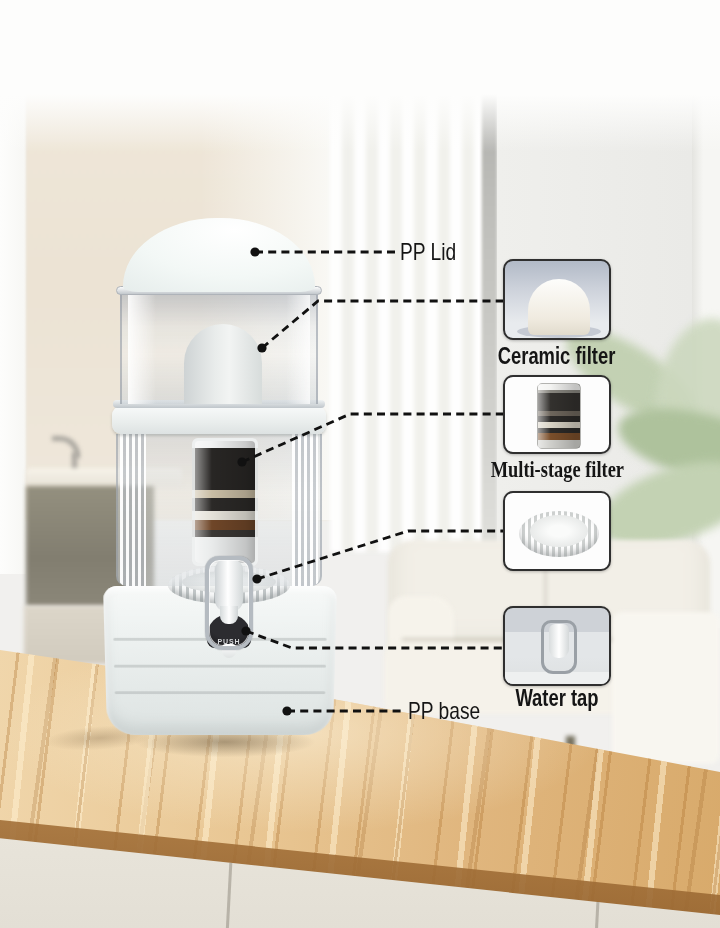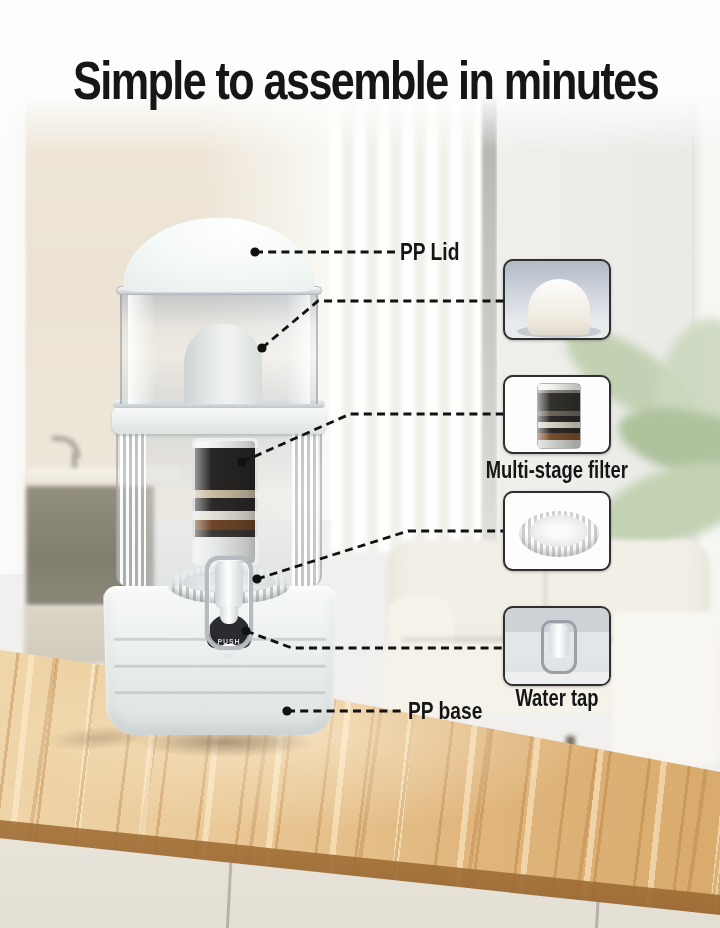--- a/index.html
+++ b/index.html
@@ -113,21 +113,21 @@
     background:linear-gradient(90deg,#cdd2d4,#ffffff 46%,#d2d7d8);}
   .tap-neck{left:220px;top:606px;width:18px;height:18px;border-radius:0 0 8px 8px;
     background:linear-gradient(90deg,#d5dadb,#fff 50%,#cfd4d5);}
   .spout{left:222px;top:644px;width:14px;height:14px;border-radius:4px 4px 7px 7px;
     background:linear-gradient(#fff,#dfe3e3);}
   .bracket{left:205px;top:556px;width:48px;height:94px;border:4px solid #b5bbc1;
     border-radius:14px 14px 18px 18px;box-shadow:inset 0 0 0 1px rgba(255,255,255,.7),0 0 1px rgba(60,65,70,.6);}
 
   
   .callouts{left:0;top:0;width:720px;height:928px;}
-  .lbl{color:#151515;font-weight:bold;font-size:24px;line-height:26px;}
+  .lbl{color:#151515;font-weight:normal;font-size:24px;line-height:26px;}
   .lbl-lid{left:400px;top:239px;}
   .lbl-base{left:408px;top:698px;}
   .thumb{left:503px;width:108px;border:2px solid #2f2f2f;border-radius:10px;background:#fdfdfd;overflow:hidden;
     box-shadow:0 1px 3px rgba(0,0,0,.25);}
   .t-ceramic{top:259px;height:81px;background:linear-gradient(180deg,#b2bac7 0%,#ccd1da 35%,#e8ebee 80%);}
   .tc-dome{left:23px;top:18px;width:62px;height:56px;border-radius:31px 31px 6px 6px;
     background:linear-gradient(180deg,#fdfdfb,#f0ebe0 70%,#e1dbcd);}
   .tc-foot{left:12px;top:64px;width:84px;height:13px;border-radius:50%;background:#c5cad3;}
   .t-multi{top:375px;height:79px;}
   .tm-cart{left:32px;top:6px;width:44px;height:66px;border-radius:5px;border:1px solid #b3b3b0;
@@ -141,21 +141,21 @@
     background:repeating-linear-gradient(90deg,#ffffff 0 3px,#cfd2d1 3px 6px);
     box-shadow:inset 0 -4px 6px rgba(130,136,138,.45);}
   .tms-top{left:11px;top:4px;width:58px;height:32px;border-radius:50%;
     background:radial-gradient(#fafbfa 25%,#e8eae9 70%,#d4d7d6);}
   .t-tap{top:606px;height:80px;background:linear-gradient(180deg,#ced2d7 0 32%,#e3e6e8 32% 65%,#dde0e1);}
   .tt-bracket{left:36px;top:12px;width:36px;height:54px;border:3px solid #9aa0a6;border-radius:10px 10px 12px 12px;}
   .tt-body{left:44px;top:16px;width:20px;height:34px;border-radius:6px 6px 9px 9px;
     background:linear-gradient(90deg,#d8dcdd,#fff 50%,#d4d8d9);}
   .tt-base{left:0;bottom:0;width:100%;height:12px;background:#eef0f0;}
   .t-label{left:466px;width:182px;text-align:center;color:#151515;font-weight:bold;font-size:23px;line-height:28px;}
-  .tl-0{top:342px;} .tl-1{top:456px;} .tl-2{top:572px;} .tl-3{top:684px;}
+  .tl-0{top:342px;} .tl-1{top:456px;font-family:Liberation Serif, serif;} .tl-2{top:572px;} .tl-3{top:684px;}
 
   
   .title{left:0;top:50px;width:720px;height:60px;line-height:60px;text-align:center;
     font-size:54px;font-weight:bold;letter-spacing:-2px;color:#161616;}
   .subtitle{left:0;top:114px;width:696px;height:28px;line-height:28px;text-align:center;
     font-size:21px;font-weight:bold;color:#1c1c1c;}
 </style>
 </head>
 <body>
 
@@ -246,34 +246,34 @@
     <g fill="#111111">
       <circle cx="255" cy="252" r="4.6"></circle>
       <circle cx="262" cy="348" r="4.6"></circle>
       <circle cx="242" cy="462" r="4.6"></circle>
       <circle cx="257" cy="579" r="4.6"></circle>
       <circle cx="246" cy="631" r="4.6"></circle>
       <circle cx="287" cy="711" r="4.6"></circle>
     </g>
   </svg>
 
-  <div class="title">
-    <span class="cond">Simple to assemble in minutes</span>
-  </div>
 
   <div class="lbl lbl-lid">
     <span class="cond-l">PP Lid</span>
   </div>
   <div class="lbl lbl-base">
     <span class="cond-l">PP base</span>
   </div>
 
   <div class="thumb t-ceramic">
     <div class="tc-foot"></div>
     <div class="tc-dome"></div>
+  </div>
+  <div class="t-label tl-0">
+    <span class="cond">Ceramic filter</span>
   </div>
 
   <div class="thumb t-multi">
     <div class="tm-cart">
       <div class="tm-shine"></div>
     </div>
   </div>
   <div class="t-label tl-1">
     <span class="cond">Multi-stage filter</span>
   </div>

